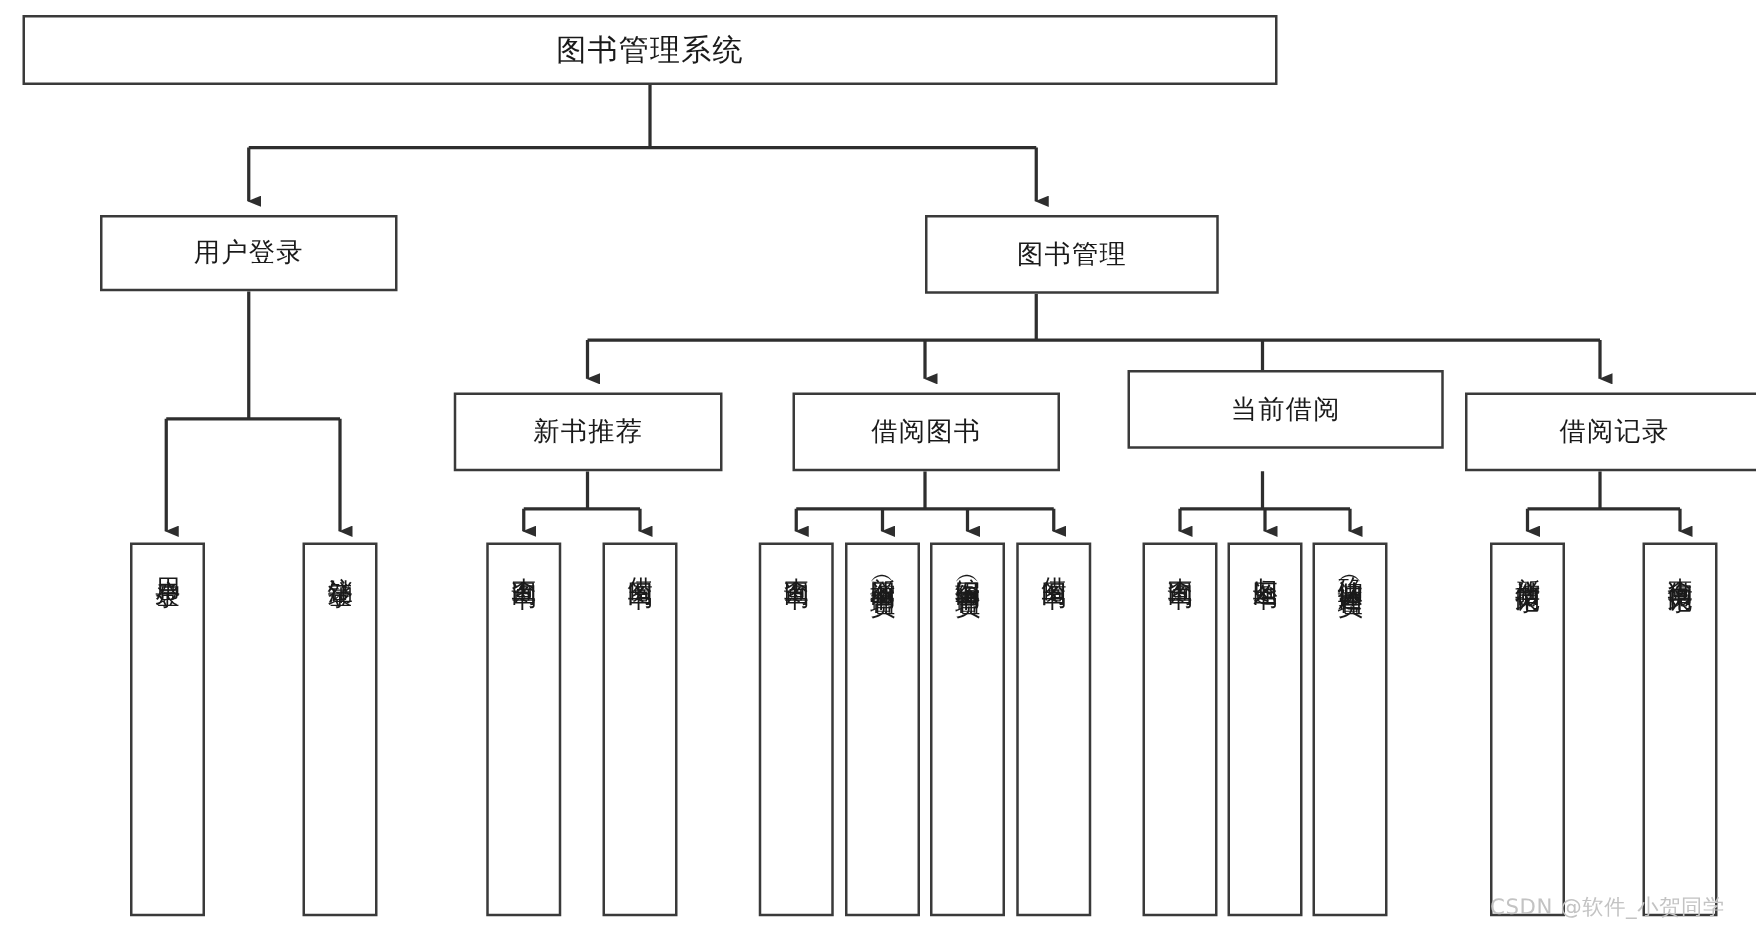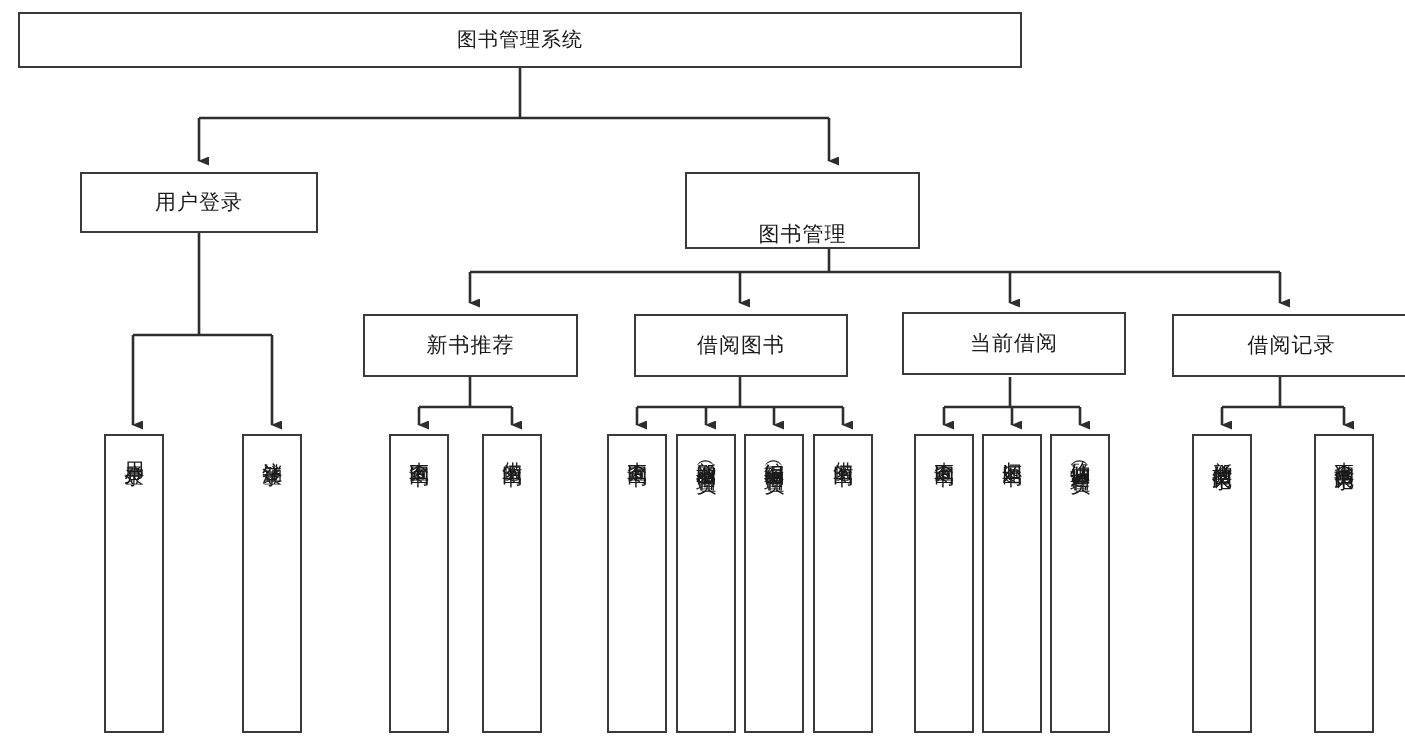--- a/index.html
+++ b/index.html
@@ -51,21 +51,21 @@
     letter-spacing: 2px;
     padding: 10px 0;
     align-items: center;
     justify-content: flex-start;
   }
   .node.vert .nlabel {
     writing-mode: vertical-rl;
     text-orientation: upright;
     display: block;
   }
-  .node.root { font-size: 20px; }
+  .node.root { font-size: 24px; }
   .watermark {
     position: absolute;
     font-size: 17px;
     color: #c3c3c3;
     white-space: nowrap;
     z-index: 5;
     letter-spacing: 0.5px;
   }
 </style>
 </head>
@@ -123,31 +123,31 @@
     </g>
   </svg>
 
   <div class="node horiz root" style="left:18px;top:12px;width:1004px;height:56px;">
     <span class="nlabel">图书管理系统</span>
   </div>
 
   <div class="node horiz" style="left:80px;top:172px;width:238px;height:61px;">
     <span class="nlabel">用户登录</span>
   </div>
-  <div class="node horiz" style="left:685px;top:172px;width:235px;height:77px;align-items:flex-end;">
+  <div class="node horiz" style="left:740px;top:172px;width:235px;height:63px;">
     <span class="nlabel">图书管理</span>
   </div>
 
   <div class="node horiz" style="left:363px;top:314px;width:215px;height:63px;justify-content:center;">
     <span class="nlabel">新书推荐</span>
   </div>
   <div class="node horiz" style="left:634px;top:314px;width:214px;height:63px;">
     <span class="nlabel">借阅图书</span>
   </div>
-  <div class="node horiz" style="left:902px;top:312px;width:224px;height:63px;text-align:right;">
+  <div class="node horiz" style="left:902px;top:296px;width:253px;height:63px;text-align:right;">
     <span class="nlabel">当前借阅</span>
   </div>
   <div class="node horiz" style="left:1172px;top:314px;width:239px;height:63px;">
     <span class="nlabel">借阅记录</span>
   </div>
 
   <div class="node vert" style="left:104px;top:434px;width:60px;height:299px;">
     <span class="nlabel">用户登录</span>
   </div>
   <div class="node vert" style="left:242px;top:434px;width:60px;height:299px;">
@@ -184,14 +184,15 @@
     <span class="nlabel">确认归还（管理员）</span>
   </div>
 
   <div class="node vert" style="left:1192px;top:434px;width:60px;height:299px;">
     <span class="nlabel">新增借阅记录</span>
   </div>
   <div class="node vert" style="left:1314px;top:434px;width:60px;height:299px;">
     <span class="nlabel">查询借阅记录</span>
   </div>
 
+  <div class="watermark" style="left:1192px;top:714px;">CSDN @软件_小贺同学</div>
 
 </div>
 
 </body></html>

